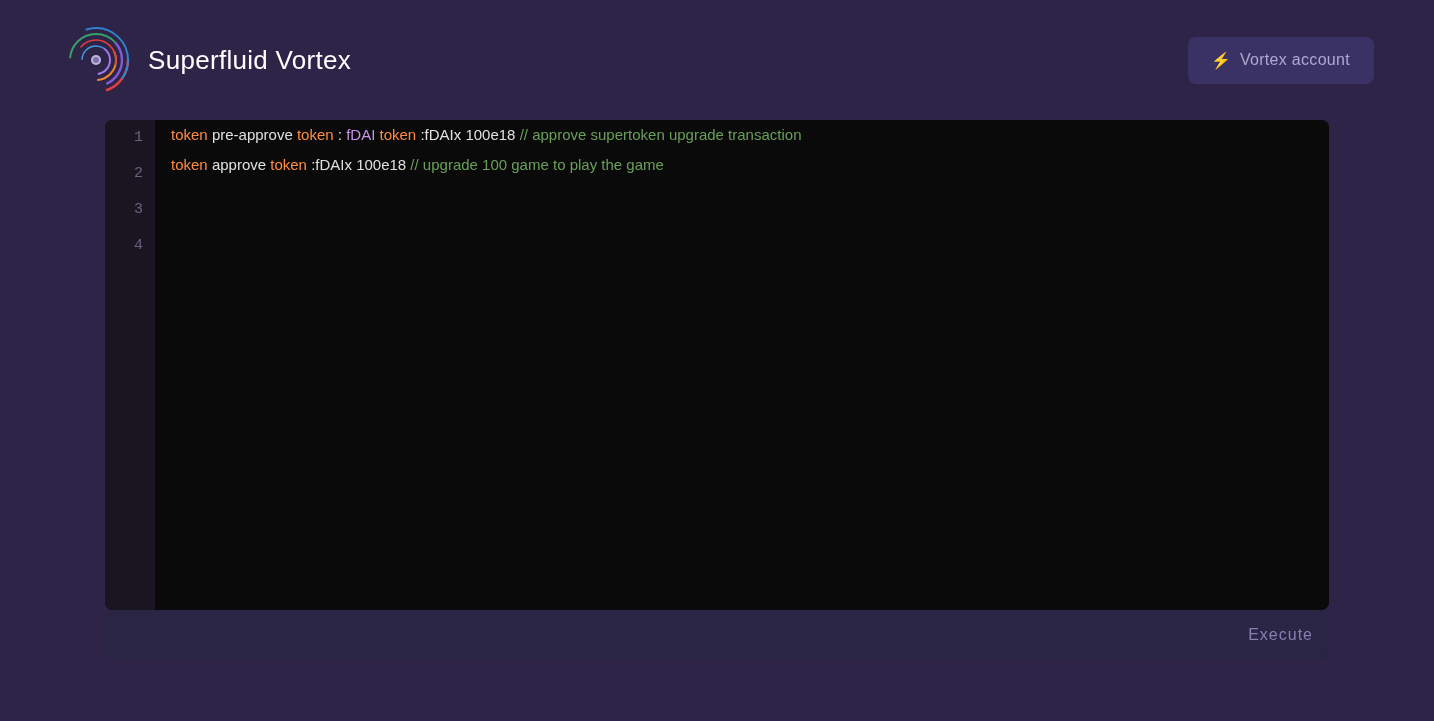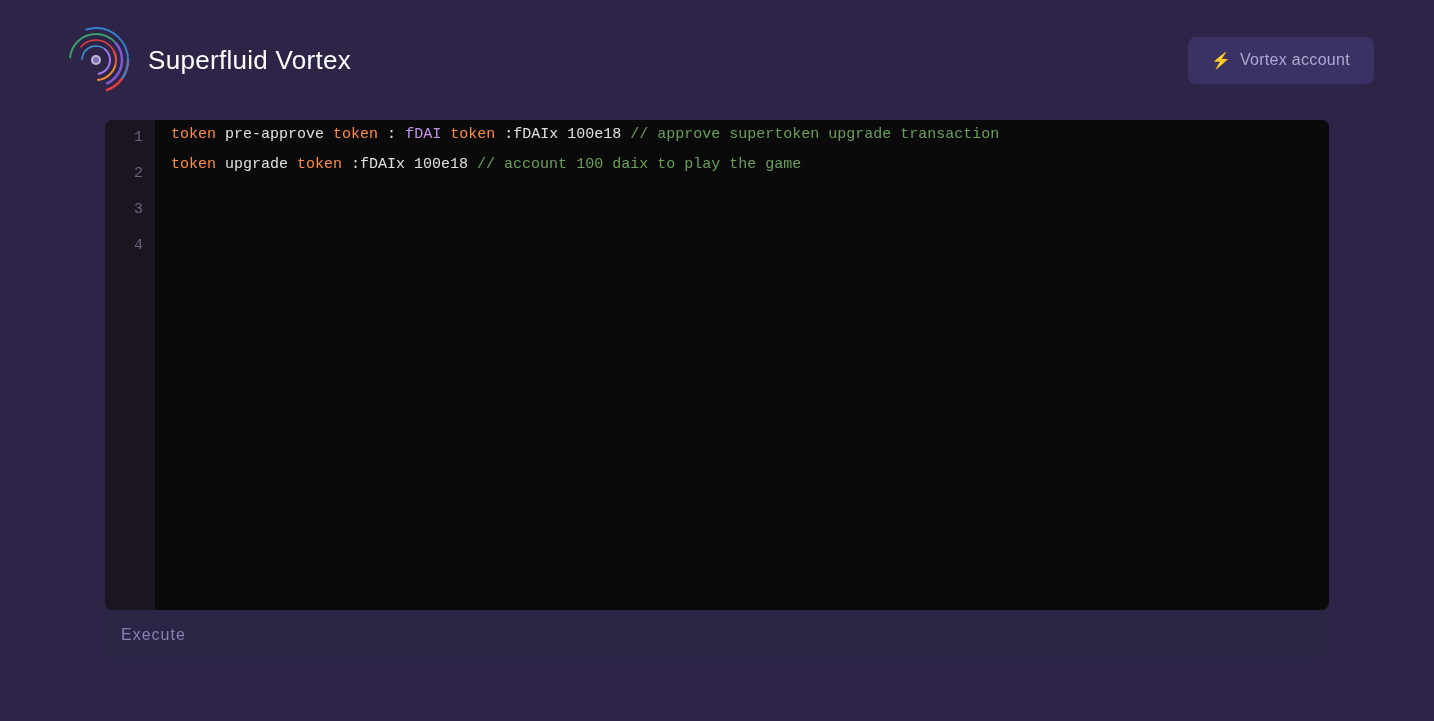--- a/index.html
+++ b/index.html
@@ -97,21 +97,21 @@
     }
 
     .code-area {
       flex: 1;
       padding: 0 16px;
       overflow-x: auto;
       background-color: #0a0a0a;
     }
 
     .code-line {
-      font-family: Liberation Mono, monospace;
+      font-family: Liberation Sans, sans-serif;
       font-size: 15px;
       line-height: 30px;
       min-height: 30px;
       white-space: nowrap;
       color: #e0e0e0;
     }
 
     .code-line.empty {
       min-height: 30px;
     }
@@ -133,21 +133,21 @@
     }
 
     .execute-btn {
       background: transparent;
       border: none;
       color: #8a7fb0;
       font-size: 16px;
       cursor: pointer;
       letter-spacing: 1px;
       width: 100%;
-      text-align: left;
+      text-align: right;
     }
 
     
     .logo-svg {
       width: 72px;
       height: 72px;
     }
   </style>
 </head>
 <body>
@@ -198,24 +198,24 @@
         <span>:</span>
         <span class="kw-purple">fDAI</span>
         <span> </span>
         <span class="kw-orange">token</span>
         <span>:fDAIx 100e18  </span>
         <span class="comment">// approve supertoken upgrade transaction</span>
       </div>
 
       <div class="code-line">
         <span class="kw-orange">token</span>
-        <span> upgrade </span>
+        <span> approve </span>
         <span class="kw-orange">token</span>
         <span>:fDAIx 100e18 </span>
-        <span class="comment">// account 100 daix to play the game</span>
+        <span class="comment">// upgrade 100 game to play the game</span>
       </div>
 
 
       <div class="code-line empty">&nbsp;</div>
     </div>
   </div>
 </div>
 
 <div class="execute-bar">
   <button class="execute-btn">Execute</button>

